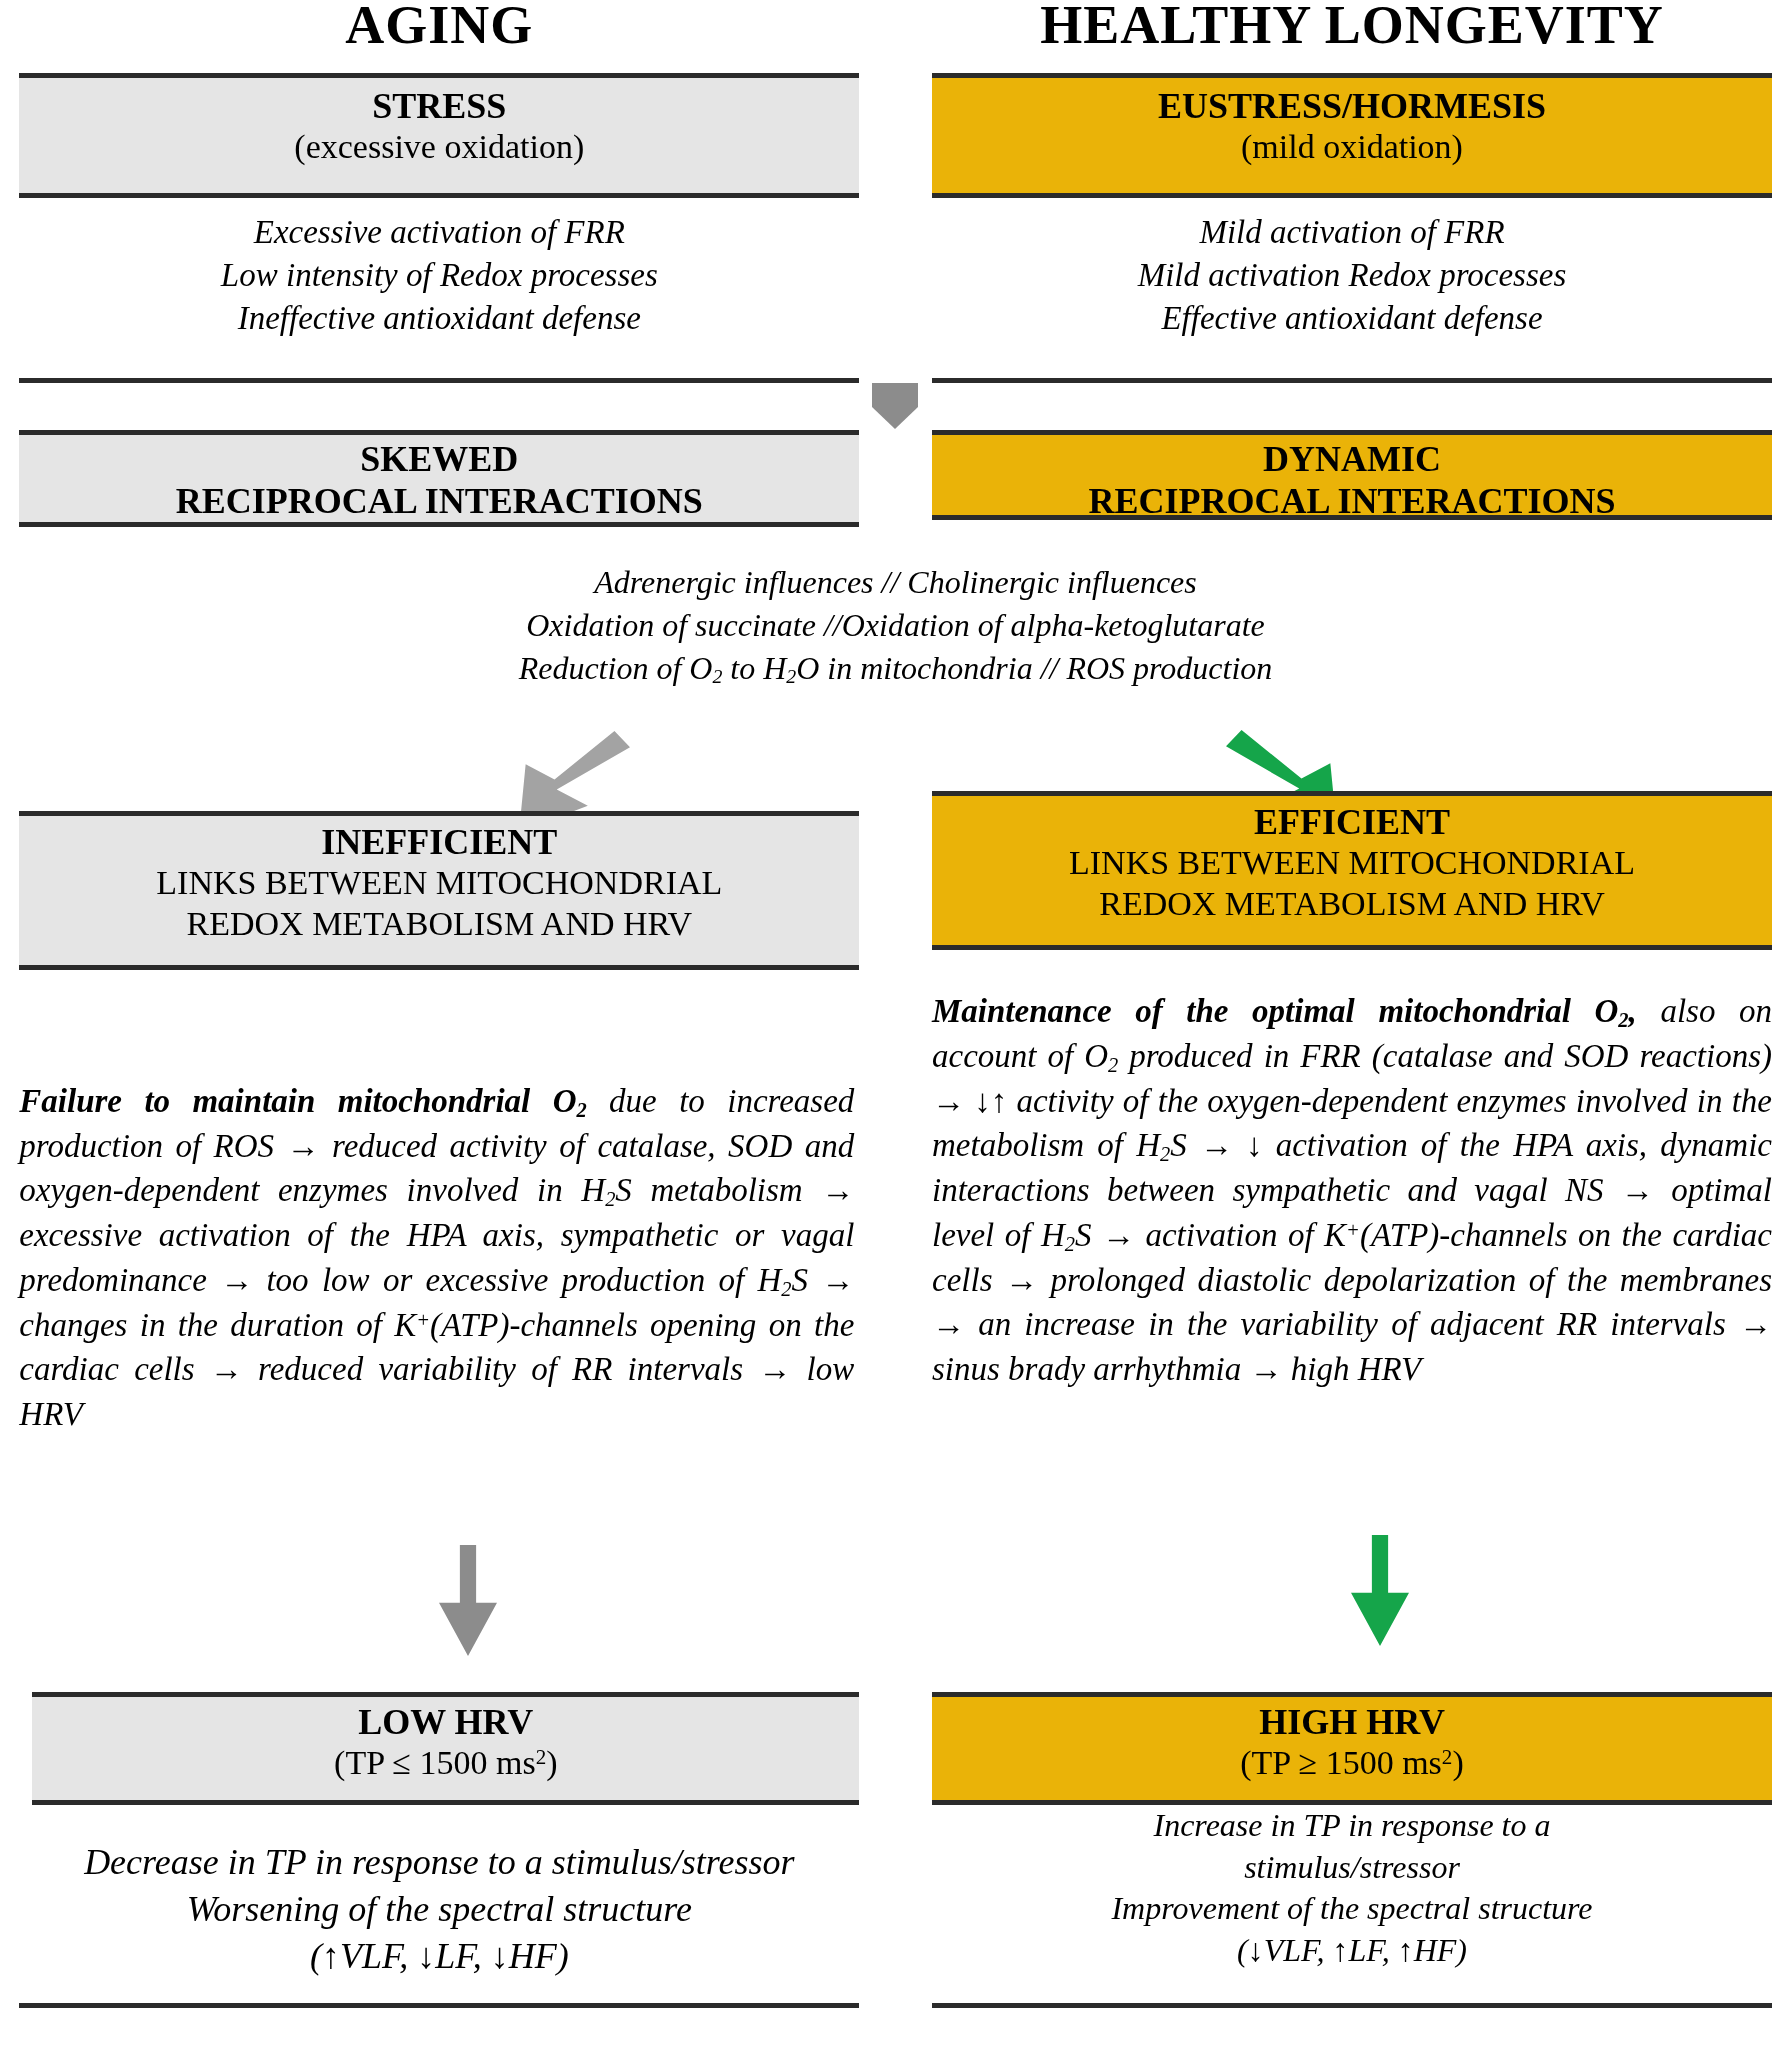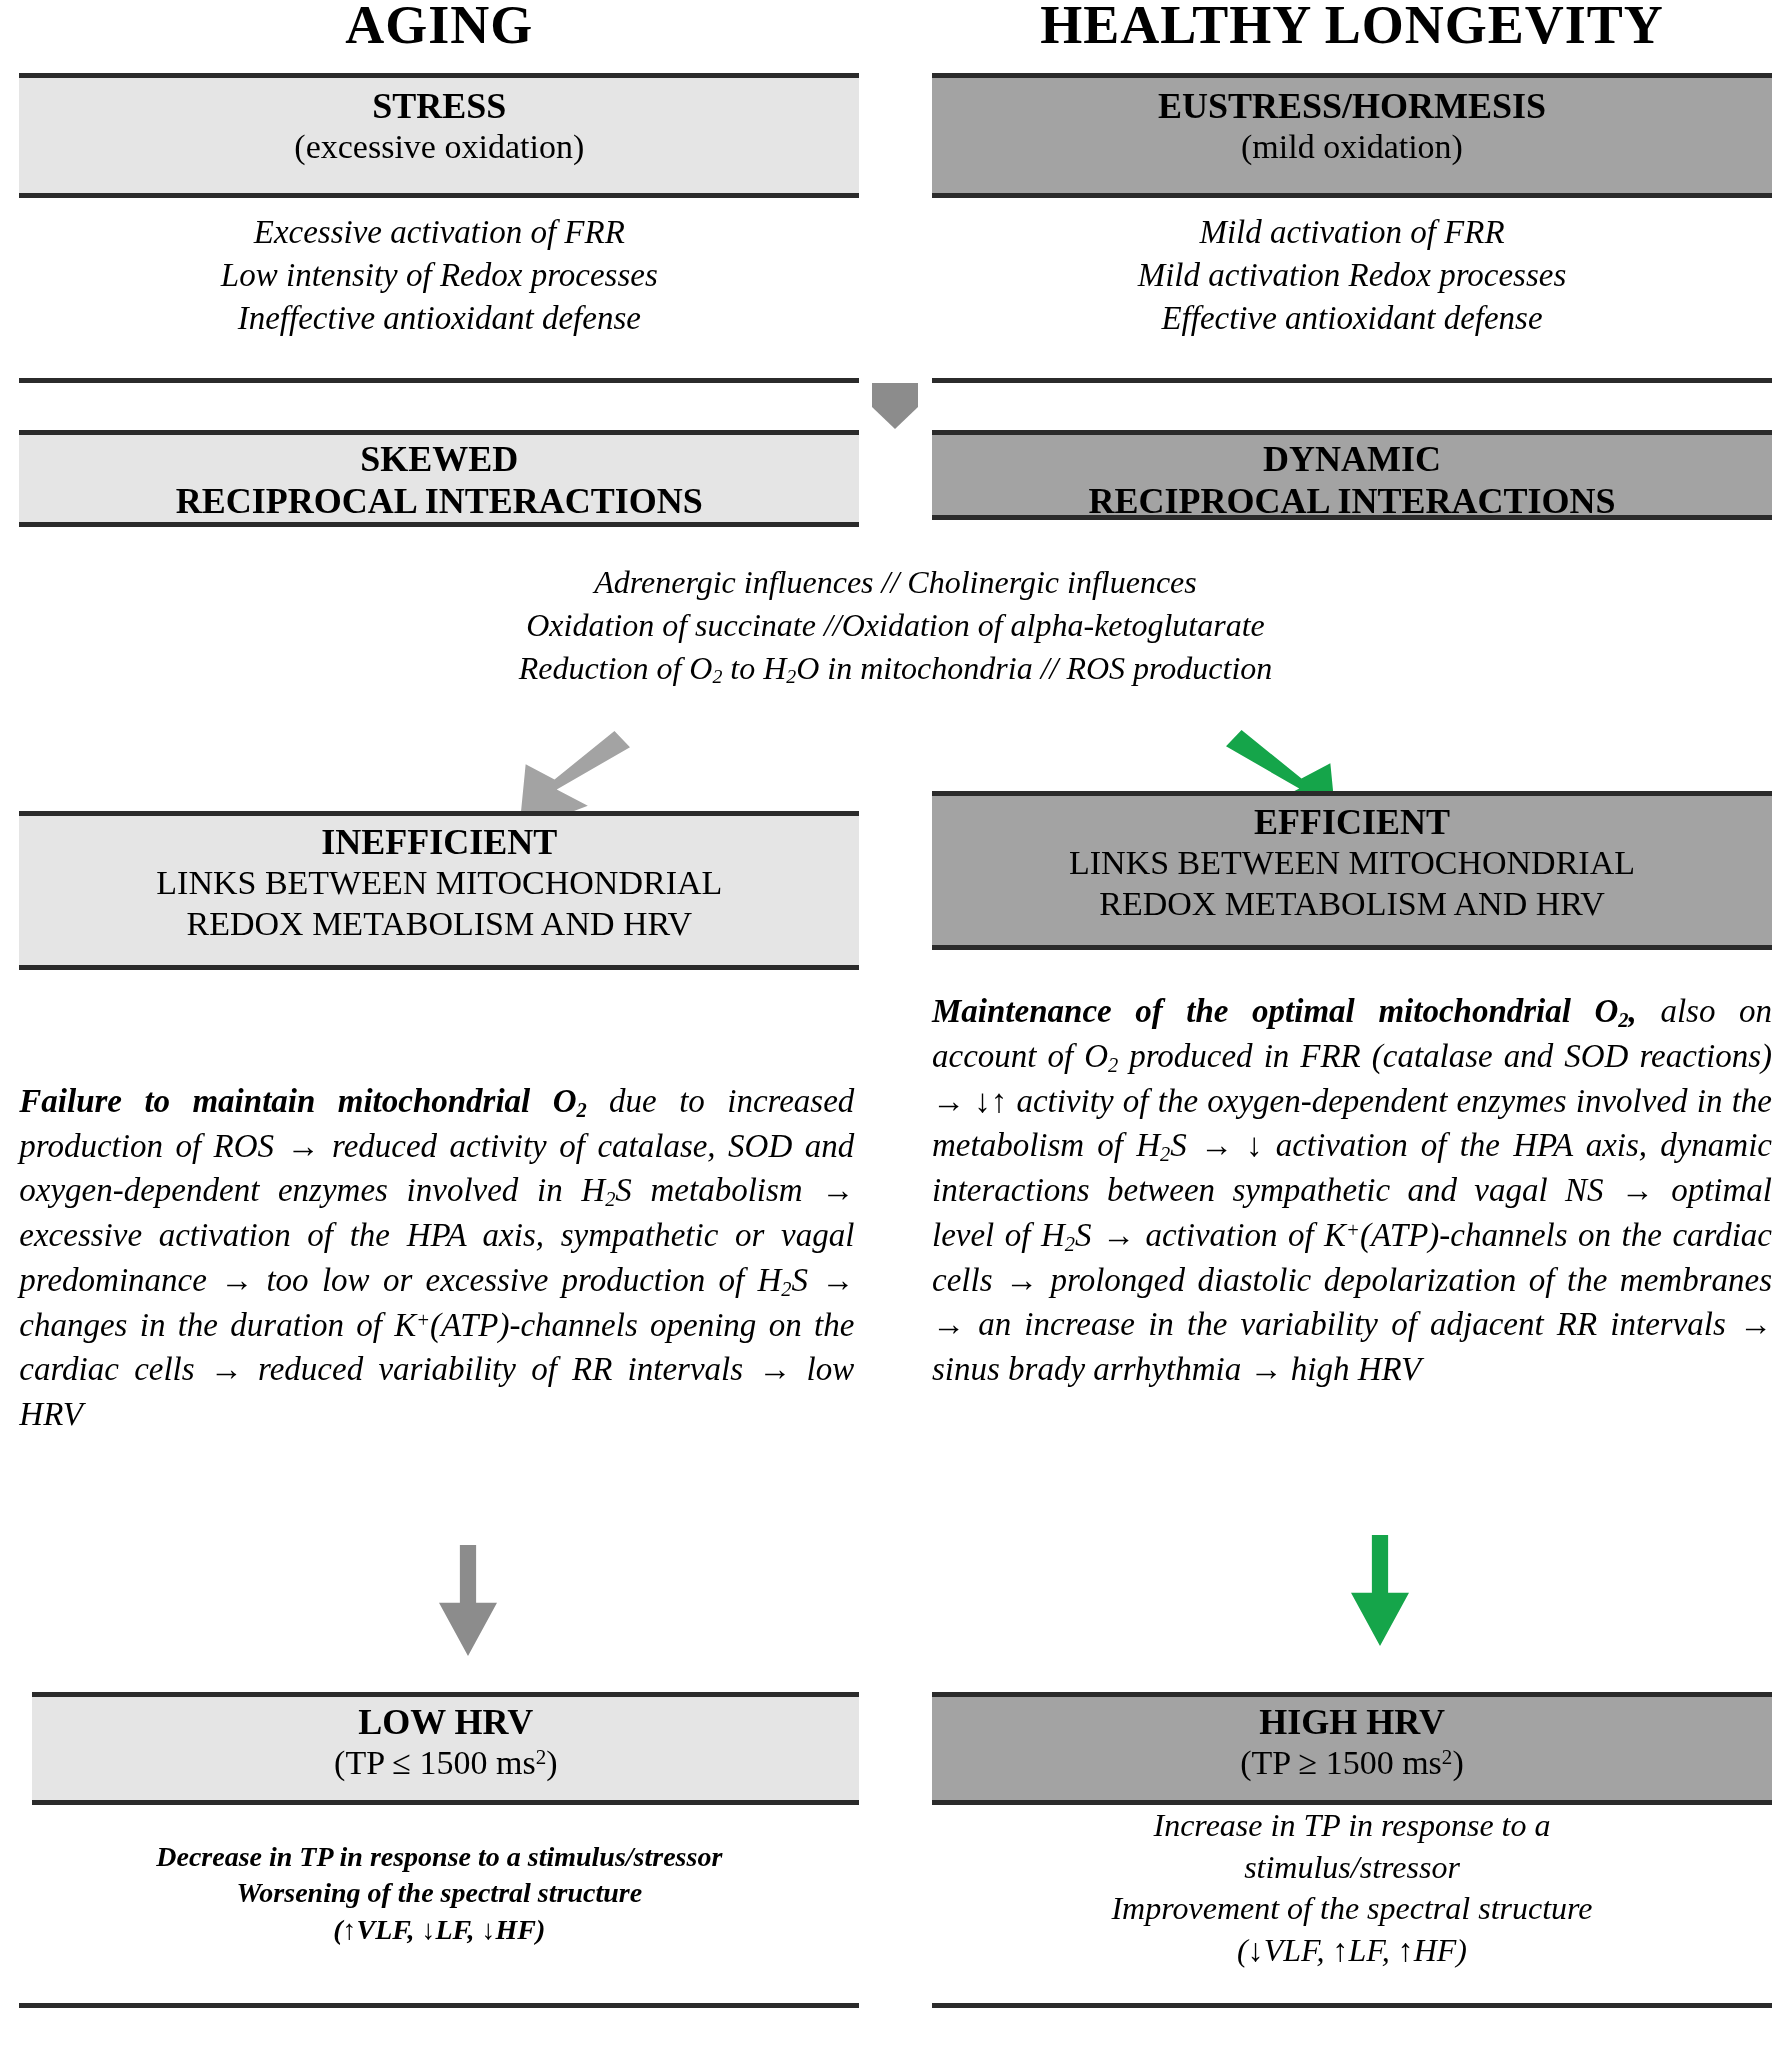--- a/index.html
+++ b/index.html
@@ -26,21 +26,21 @@
   }
 
   .box{
     box-sizing:border-box;
     border-top:5.3px solid #2b2b2b;
     border-bottom:5.3px solid #2b2b2b;
     text-align:center;
     padding:6.8px 8.7px;
   }
   .box.gray{background:#e5e5e5;}
-  .box.green{background:#a3a3a3;}
+  .box.green{background:#eab308;}
   .box .t1{font-weight:bold;font-size:36px;line-height:1.18;}
   .box .t2{font-size:34px;line-height:1.2;}
 
   .rule{border-top:5.3px solid #2b2b2b;height:0;font-size:0;line-height:0;}
 
   .ital{
     font-style:italic;
     font-size:33px;
     line-height:1.30;
     text-align:center;
@@ -204,21 +204,21 @@
     </div>
   </div>
   <div class="col colR" style="top:1692px;">
     <div class="box green" style="height:113px;padding-top:3.9px;">
       <div class="t1">HIGH HRV</div>
       <div class="t2">(TP ≥ 1500 ms<sup>2</sup>)</div>
     </div>
   </div>
 
   <div class="col colL" style="top:1839px;">
-    <div class="ital" style="font-size:28px;line-height:1.30;font-weight:bold;">
+    <div class="ital" style="font-size:36px;line-height:1.30;">
       <span class="ln">Decrease in TP in response to a stimulus/stressor</span>
       <span class="ln">Worsening of the spectral structure</span>
       <span class="ln">(↑VLF, ↓LF, ↓HF)</span>
     </div>
   </div>
   <div class="col colR" style="top:1805px;">
     <div class="ital" style="font-size:32px;line-height:1.30;">
       <span class="ln">Increase in TP in response to a</span>
       <span class="ln">stimulus/stressor</span>
       <span class="ln">Improvement of the spectral structure</span>

